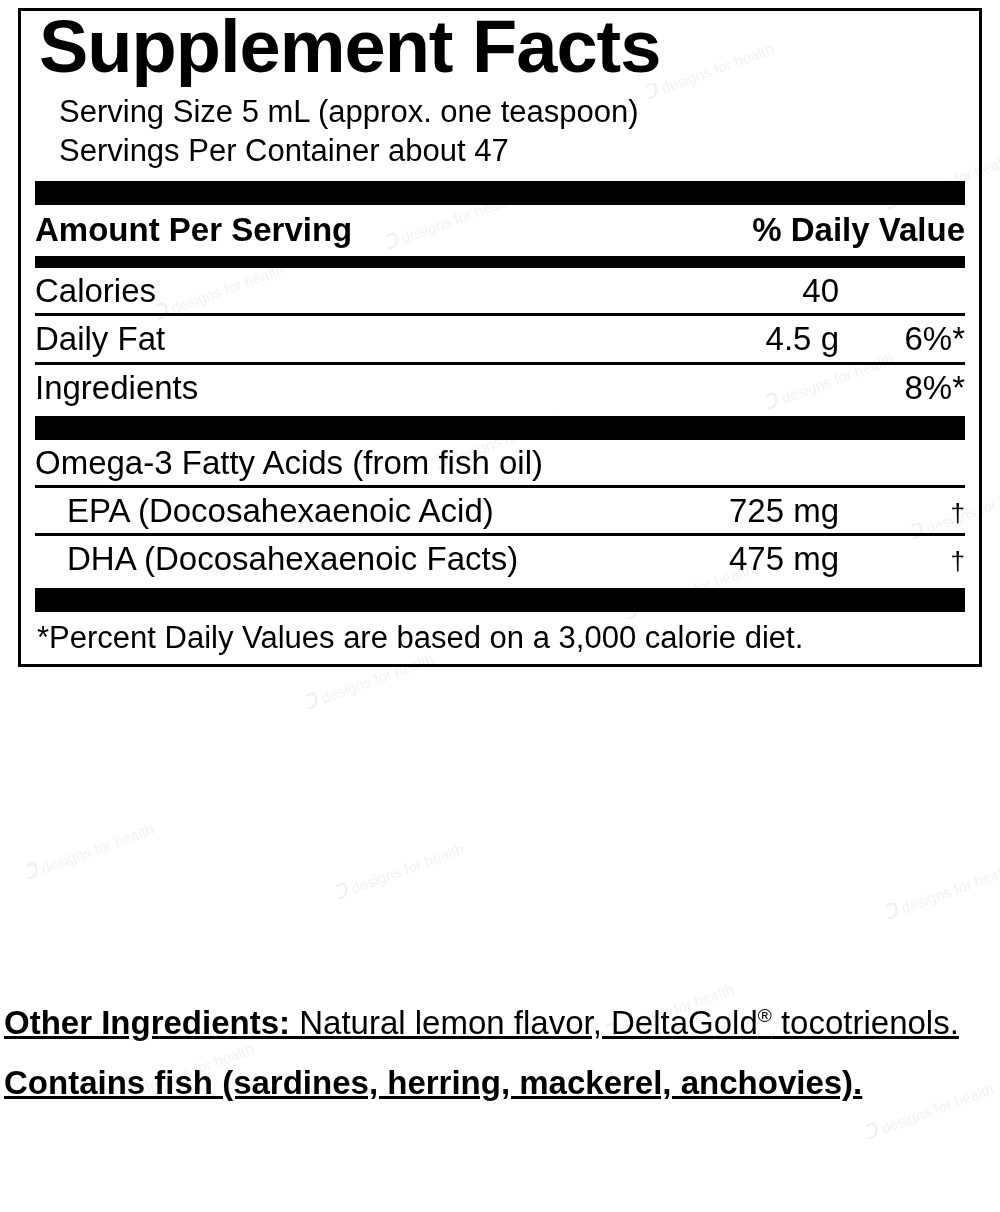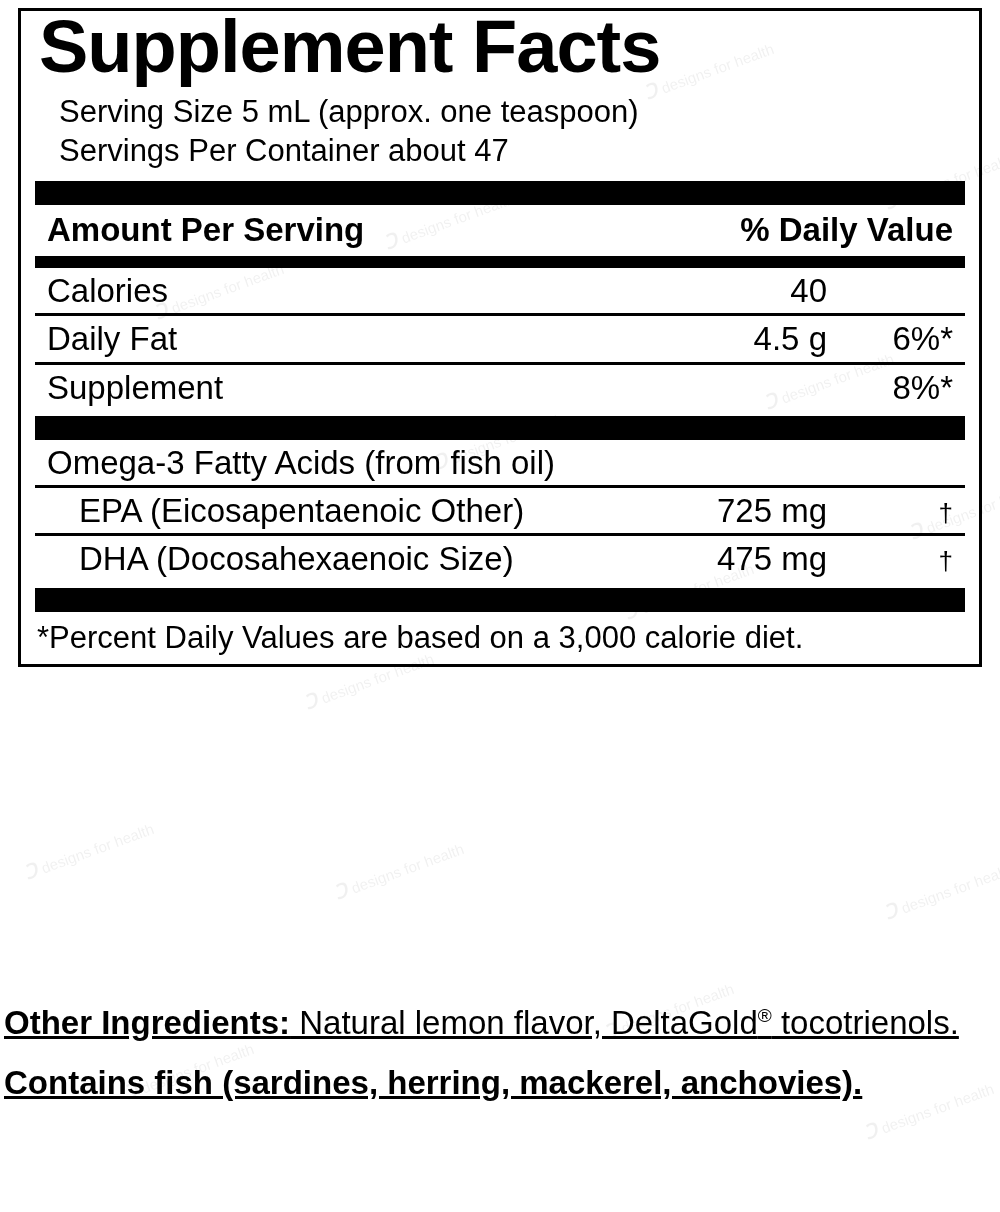--- a/index.html
+++ b/index.html
@@ -92,21 +92,21 @@
   }
   .rule-thin {
     height: 3px;
     background: #000;
     margin: 0 14px;
   }
 
   .row {
     display: flex;
     align-items: baseline;
-    margin: 0 26px;
+    margin: 0 14px;
     padding: 3px 0 2px 0;
     font-size: 33px;
     line-height: 1.22;
     position: relative;
   }
   .row.header {
     font-weight: bold;
     padding: 5px 0 6px 0;
   }
   .row .nm {
@@ -222,40 +222,40 @@
     <div class="rule-thin"></div>
 
     <div class="row">
       <span class="nm">Daily Fat</span>
       <span class="amt">4.5 g</span>
       <span class="dv">6%*</span>
     </div>
     <div class="rule-thin"></div>
 
     <div class="row">
-      <span class="nm">Supplement</span>
+      <span class="nm">Ingredients</span>
       <span class="dv">8%*</span>
     </div>
 
     <div class="bar-thick"></div>
 
     <div class="row">
       <span class="nm">Omega-3 Fatty Acids (from fish oil)</span>
     </div>
     <div class="rule-thin"></div>
 
     <div class="row">
-      <span class="nm indent">EPA (Eicosapentaenoic Other)</span>
+      <span class="nm indent">EPA (Docosahexaenoic Acid)</span>
       <span class="amt">725 mg</span>
       <span class="dv dagger">†</span>
     </div>
     <div class="rule-thin"></div>
 
     <div class="row">
-      <span class="nm indent">DHA (Docosahexaenoic Size)</span>
+      <span class="nm indent">DHA (Docosahexaenoic Facts)</span>
       <span class="amt">475 mg</span>
       <span class="dv dagger">†</span>
     </div>
 
     <div class="bar-thick"></div>
 
     <div class="footnotes">
       <div>*Percent Daily Values are based on a 3,000 calorie diet.</div>
     </div>
 

